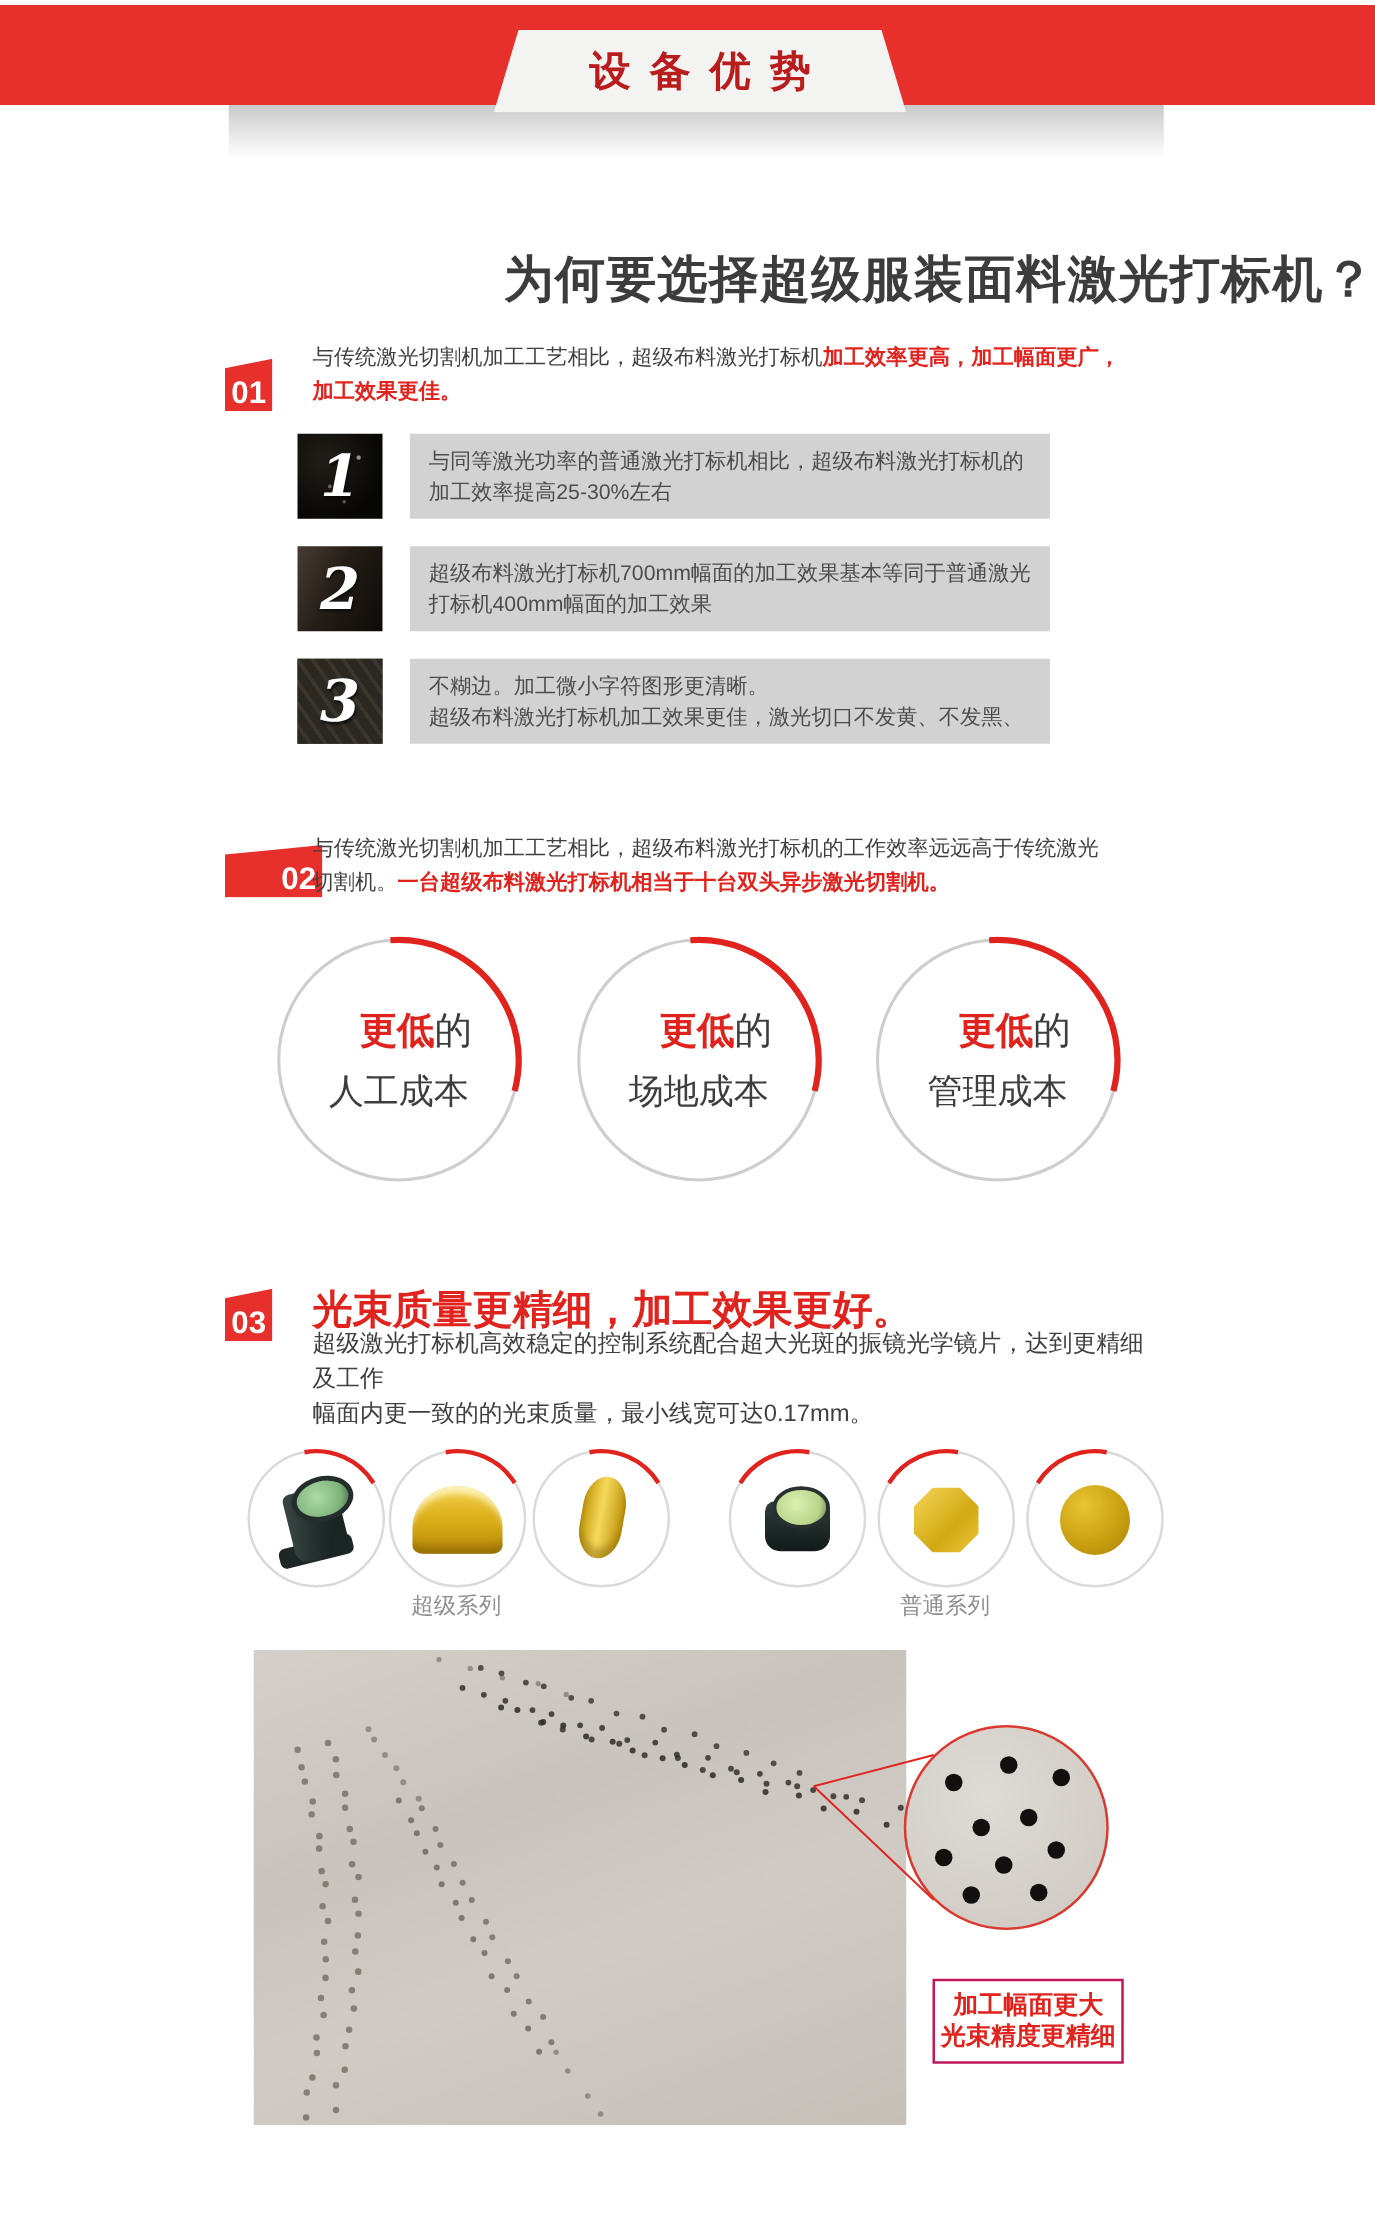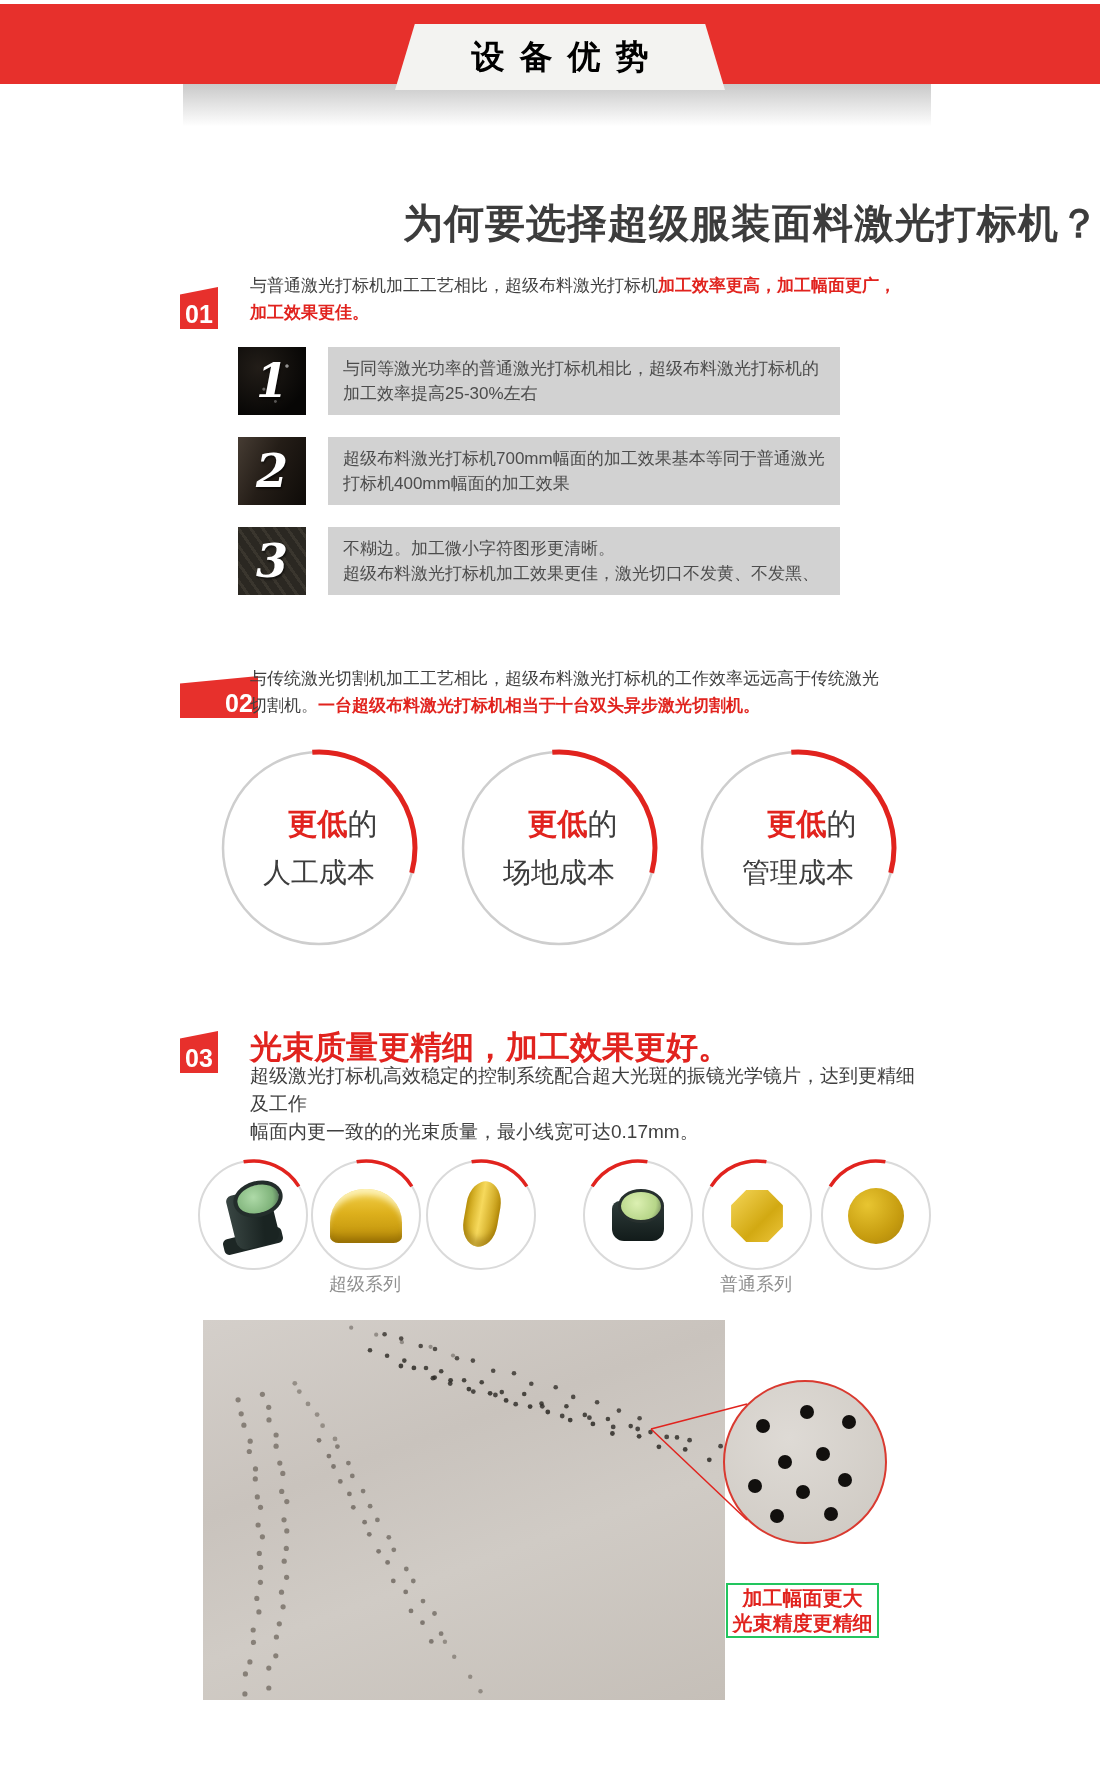--- a/index.html
+++ b/index.html
@@ -3,21 +3,21 @@
 <meta charset="utf-8">
 <style>
   html,body{margin:0;padding:0;background:#ffffff;}
   .page{position:relative;width:1100px;height:1773px;background:#ffffff;overflow:hidden;
         font-family:"Liberation Sans","DejaVu Sans",sans-serif;}
 
   
   .red-banner{position:absolute;left:0;top:4px;width:1100px;height:80px;background:#e7302c;}
   .banner-trapezoid{position:absolute;left:395px;top:24px;width:330px;height:66px;background:#f3f3f1;
         clip-path:polygon(6% 0,94% 0,100% 100%,0 100%);display:flex;align-items:center;justify-content:center;z-index:3;}
-  .banner-title{color:#000000;font-size:33px;font-weight:700;letter-spacing:15px;text-indent:15px;}
+  .banner-title{color:#b91c1c;font-size:33px;font-weight:700;letter-spacing:15px;text-indent:15px;}
   .gray-bar{position:absolute;left:183px;top:84px;width:748px;height:50px;
         background:linear-gradient(#c9c9c9,#ffffff 85%);}
 
   
   .page-title{position:absolute;left:0;top:196px;width:1100px;margin:0;text-align:right;
         font-size:40px;font-weight:700;color:#3c3c3c;letter-spacing:1px;}
 
   
   .badge{position:absolute;left:180px;width:38px;height:42px;background:#e7302c;
         clip-path:polygon(0 18%,100% 0,100% 100%,0 100%);display:flex;align-items:flex-end;justify-content:center;}
@@ -90,21 +90,21 @@
   .ll1{left:305px;} .ll2{left:696px;}
 
   
   .hero{position:absolute;left:200px;top:1320px;width:700px;height:400px;}
   .fabric{position:absolute;left:3px;top:0;width:522px;height:380px;z-index:1;
         background:linear-gradient(160deg,#d4cfca 0%,#c9c3bd 35%,#d0cbc5 60%,#c5bfb8 100%);}
   .wedge{position:absolute;left:0;top:0;z-index:2;}
   .magnifier{position:absolute;left:523px;top:60px;width:164px;height:164px;border-radius:50%;
         border:2px solid #d93a30;box-sizing:border-box;overflow:hidden;z-index:3;
         background:radial-gradient(circle at 40% 35%,#dedad5,#cdc8c1);}
-  .callout{position:absolute;left:526px;top:263px;width:153px;height:55px;border:2px solid #22c55e;
+  .callout{position:absolute;left:546px;top:263px;width:153px;height:68px;border:2px solid #be185d;
         box-sizing:border-box;display:flex;flex-direction:column;align-items:center;justify-content:center;
         z-index:3;background:#ffffff;}
   .callout div{font-size:20px;line-height:25px;font-weight:700;color:#e1231e;white-space:nowrap;}
 </style>
 </head>
 <body>
 
 <div class="page">
 
   <div class="red-banner"></div>
@@ -112,21 +112,21 @@
   <div class="banner-trapezoid">
     <span class="banner-title">设备优势</span>
   </div>
 
   <h1 class="page-title">为何要选择超级服装面料激光打标机？</h1>
 
   <div class="badge b01">
     <span>01</span>
   </div>
   <div class="sec-text s01">
-    <div><span>与普通激光打标机加工工艺相比，超级布料激光打标机</span><span class="red">加工效率更高，加工幅面更广，</span></div>
+    <div><span>与传统激光切割机加工工艺相比，超级布料激光打标机</span><span class="red">加工效率更高，加工幅面更广，</span></div>
     <div><span class="red">加工效果更佳。</span></div>
   </div>
 
   <div class="point-row pr1">
     <div class="point-thumb t1">
       <span class="pnum">1</span>
     </div>
     <div class="point-box">
       <div>与同等激光功率的普通激光打标机相比，超级布料激光打标机的</div>
       <div>加工效率提高25-30%左右</div>

